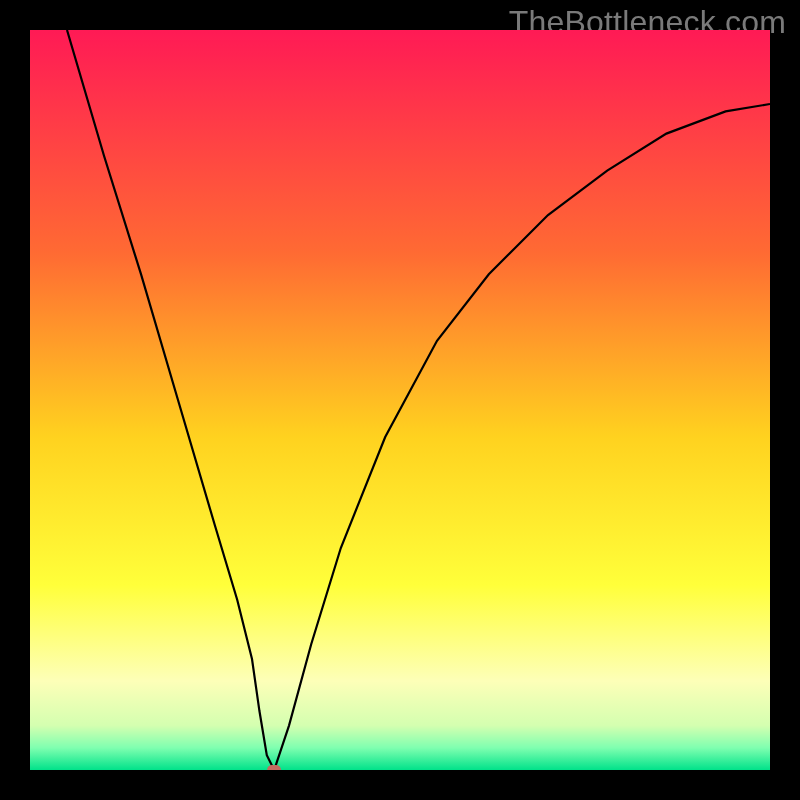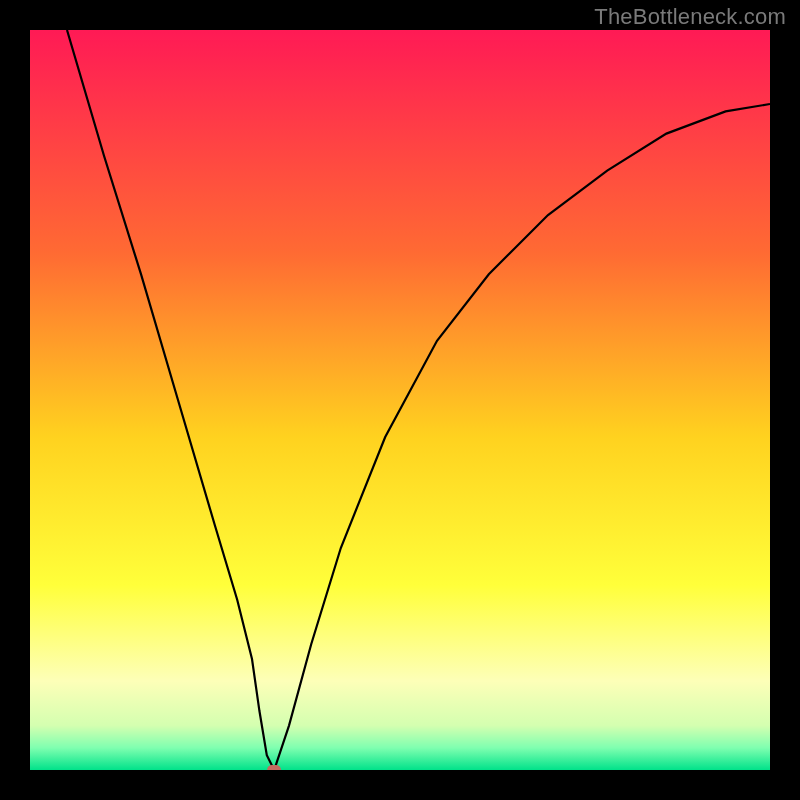--- a/index.html
+++ b/index.html
@@ -30,21 +30,21 @@
   }
   .curve-svg {
     position: absolute;
     inset: 0;
   }
   .watermark {
     position: absolute;
     top: 4px;
     right: 14px;
     color: #7a7a7a;
-    font-size: 22px;
+    font-size: 32px;
     letter-spacing: 0.2px;
   }
   .dot {
     position: absolute;
     width: 14px;
     height: 10px;
     border-radius: 5px;
     background: #c46a5f;
     transform: translate(-50%, -50%);
   }

